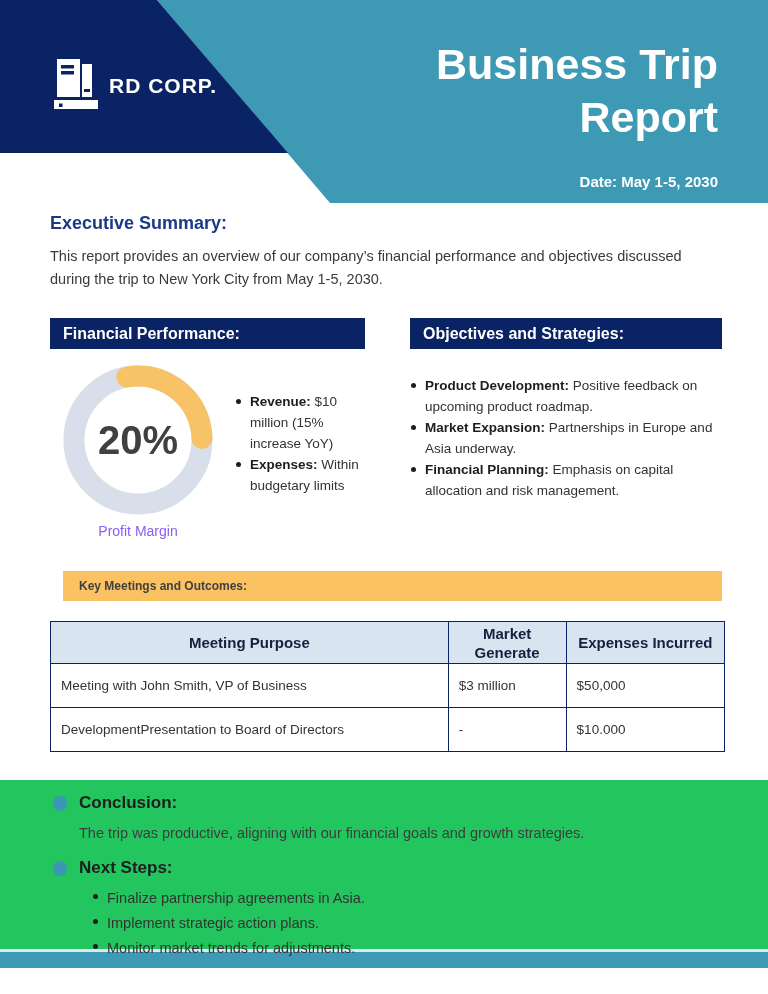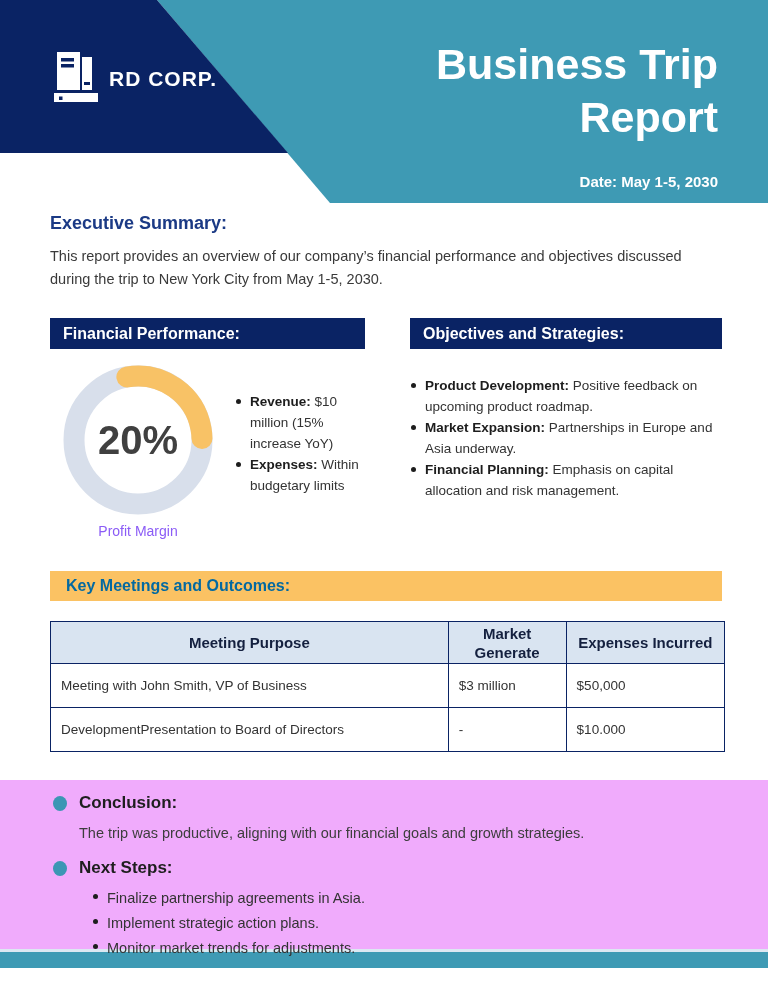--- a/index.html
+++ b/index.html
@@ -6,21 +6,21 @@
   html,body { background:#ffffff; }
   body { font-family: "Liberation Sans", sans-serif; width: 768px; }
   .page { position: relative; width: 768px; height: 994px; background:#fff; overflow: hidden; }
 
   
   .header { position: relative; width: 768px; height: 203px; }
   .header .teal-shape { position:absolute; inset:0; background:#3E9AB4;
       clip-path: polygon(157px 0, 100% 0, 100% 100%, 330px 100%); }
   .header .navy-shape { position:absolute; top:0; left:0; width:100%; height:153px; background:#0A2364;
       clip-path: polygon(0 0, 157px 0, 288px 100%, 0 100%); }
-  .logo { position:absolute; top:52px; left:54px; display:flex; align-items:center; gap:11px; }
+  .logo { position:absolute; top:59px; left:54px; display:flex; align-items:center; gap:11px; }
   .logo-text { color:#fff; font-weight:bold; font-size:21px; letter-spacing:1px; }
   .title-block { position:absolute; top:38px; right:50px; text-align:right; color:#fff;
       font-weight:bold; font-size:43px; line-height:53px; }
   .header-date { position:absolute; top:173px; right:50px; color:#fff; font-weight:bold; font-size:15px; }
 
   
   .content { padding: 8px 46px 0 50px; }
   .exec-heading { color:#1B3A85; font-size:18px; font-weight:bold; line-height:24px; }
   .exec-body { margin-top:10px; width:645px; color:#3A3A3A; font-size:14.5px; line-height:22.5px; }
 
@@ -38,32 +38,32 @@
       color:#8b5cf6; font-size:14px; }
 
   ul.dot-list { list-style:none; }
   ul.dot-list li { position:relative; padding-left:15px; font-size:13.5px; line-height:21px; color:#333; }
   ul.dot-list li::before { content:""; position:absolute; left:1px; top:8px; width:5px; height:5px;
       border-radius:50%; background:#1d1d1d; }
   ul.dot-list b { color:#1d1d1d; }
   .fin-list { margin-left:22px; margin-top:26px; width:138px; }
   .obj-list { margin-top:26px; width:308px; }
 
-  .yellow-banner { margin-top:0; height:30px; background:#FBC263; color:#0369a1; font-weight:bold;
-      font-size:16px; display:flex; align-items:center; padding-left:16px; }
+  .yellow-banner { margin-top:0; height:30px; background:#FBC263; color:#404040; font-weight:bold;
+      font-size:12px; display:flex; align-items:center; padding-left:16px;margin-left:13px; }
 
   table.meetings { margin-top:20px; width:675px; border-collapse:collapse; }
   table.meetings th, table.meetings td { border:1.5px solid #0A2364; }
   table.meetings th { background:#D9E4F1; color:#14203F; font-size:15px; font-weight:bold;
       text-align:center; height:42px; line-height:19px; padding:0 6px; }
   table.meetings td { background:#fff; color:#333; font-size:13.5px; height:27px; padding:14px 10px; }
   .col-purpose { width:59%; } .col-income { width:17.5%; } .col-expense { width:23.5%; }
 
   
-  .bottom-section { margin-top:28px; width:768px; height:169px; background:#f0abfc; padding:12px 38px 0 53px; }
+  .bottom-section { margin-top:28px; width:768px; height:169px; background:#22c55e; padding:12px 38px 0 53px; }
   .dot-heading { display:flex; align-items:center; gap:12px; }
   .teal-dot { width:14px; height:15px; border-radius:50%; background:#3C96B4; flex:none; }
   .dot-heading h3 { color:#1E1E1E; font-size:17px; font-weight:bold; line-height:22px; }
   .conclusion-text { margin:9px 0 0 26px; color:#3D3D3D; font-size:14.5px; line-height:21px; }
   .next-heading { margin-top:13px; }
   .steps-list { margin-left:39px; margin-top:7px; }
   .steps-list li { font-size:14.5px !important; line-height:25px !important; }
 
   .pre-footer-strip { width:768px; height:3px; background:#DCE8F2; }
   .footer-bar { width:768px; height:16px; background:#3E9AB4; }

